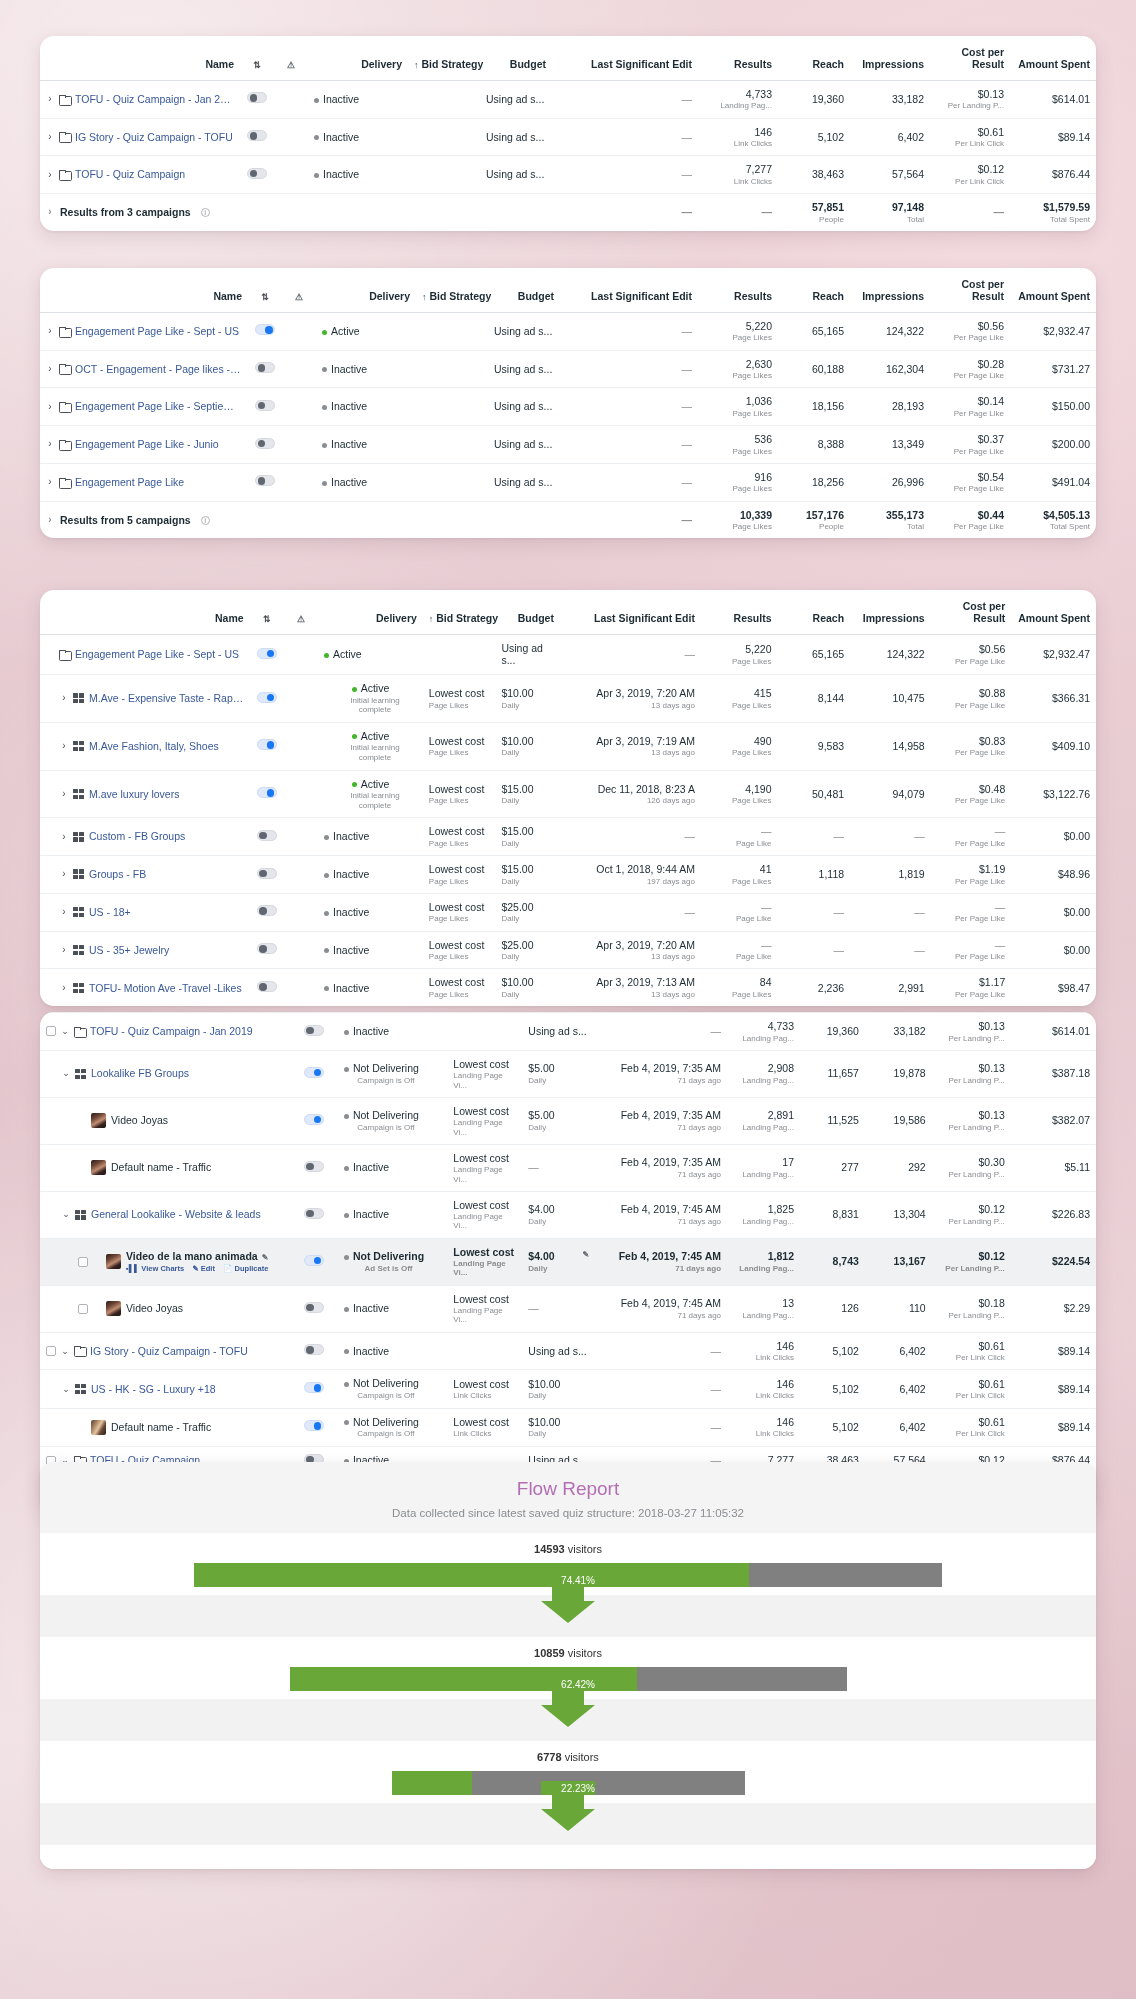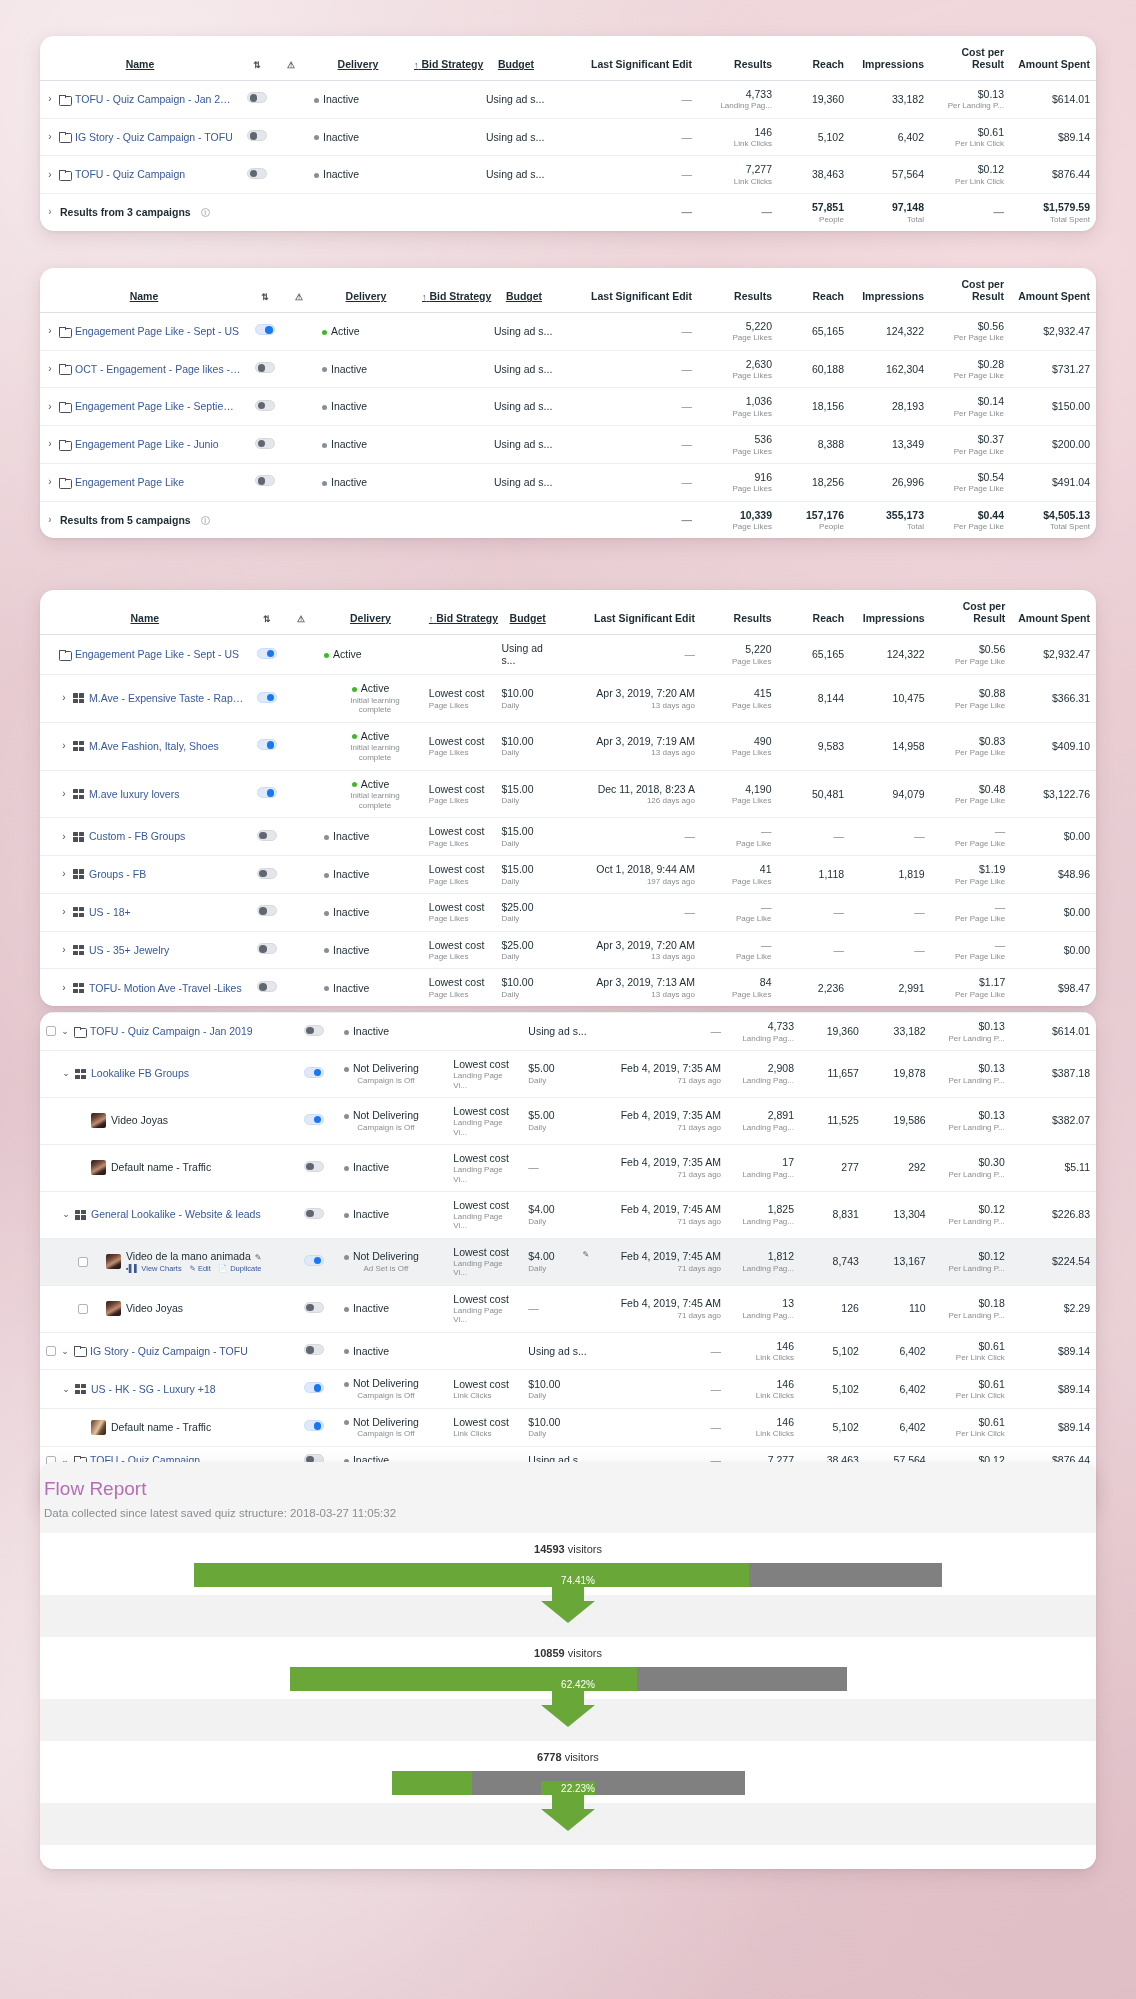--- a/index.html
+++ b/index.html
@@ -27,21 +27,21 @@
     box-shadow:0 6px 18px rgba(120,80,92,.16), 0 1px 3px rgba(120,80,92,.10);
     overflow:hidden;
   }
 
   table.fb { width:100%; border-collapse:collapse; table-layout:fixed; }
   table.fb th {
     font-size:10.5px; color:#1c2b33; font-weight:bold;
     padding:10px 6px 9px 6px; text-align:right; vertical-align:bottom;
     white-space:nowrap; line-height:1.18;
   }
-  table.fb th.lt { text-align:center;text-decoration:underline; }
+  table.fb th.lt { text-align:right; }
   table.fb th.ct { text-align:center; }
   table.fb th.wrap { white-space:normal; }
   table.fb td {
     font-size:10.5px; color:#1c2b33; padding:7px 6px; text-align:right;
     border-top:1px solid #eceff1; vertical-align:middle; line-height:1.2;
   }
   table.fb td.lt { text-align:left; }
   table.fb td.ct { text-align:center; }
   table.fb tr.hdr th { border-bottom:1px solid #dcdfe3; }
   .sub { display:block; font-size:8px; color:#8a8d91; margin-top:1px; line-height:1.15; }
@@ -83,27 +83,27 @@
   .sortico { color:#4b4f56; font-size:9px; }
   .infoico { display:inline-block; width:9px;height:9px;border-radius:50%;
     border:1px solid #b0b3b8; color:#b0b3b8; font-size:7px; line-height:7px; text-align:center;
     margin-left:4px; vertical-align:middle; }
   .totalrow td { border-top:1px solid #dcdfe3; font-weight:bold; }
   .totalrow td .sub { font-weight:normal; }
   .trowlabel { display:flex; align-items:center; gap:6px; font-weight:bold; font-size:10.5px; }
 
   .chk { width:10px;height:10px;border:1px solid #b0b3b8;border-radius:2px;background:#fff;
     display:inline-block; flex:0 0 10px; }
-  .rowsel td { background:#f0f1f2; }
+  .rowsel td { background:#f0f1f2;font-weight:bold; }
   .pencil { font-size:8px; color:#606770; margin-left:4px; }
   .acts { display:flex; gap:7px; font-size:7.5px; color:#385898; margin-top:1px; align-items:center;justify-content:space-between; }
   .acts span { white-space:nowrap; }
 
   
-  .flow-head { background:#f4f4f4; padding:16px 4px 14px; }
+  .flow-head { background:#f4f4f4; padding:16px 4px 14px; text-align:center; }
   .flow-title { color:#b36fb3; font-size:19px; }
   .flow-sub { color:#8a8d91; font-size:11.5px; margin-top:7px; }
   .flow-body { padding:0; background:#fff; }
   .flow-stage { text-align:center; padding:10px 0 0; }
   .flow-count { font-size:11px; color:#333; }
   .flow-count b { font-weight:bold; }
   .bar-wrap { display:flex; justify-content:center; margin-top:8px; }
   .bar { height:24px; display:flex; }
   .bar .g { background:#69a838; }
   .bar .k { background:#808080; }

